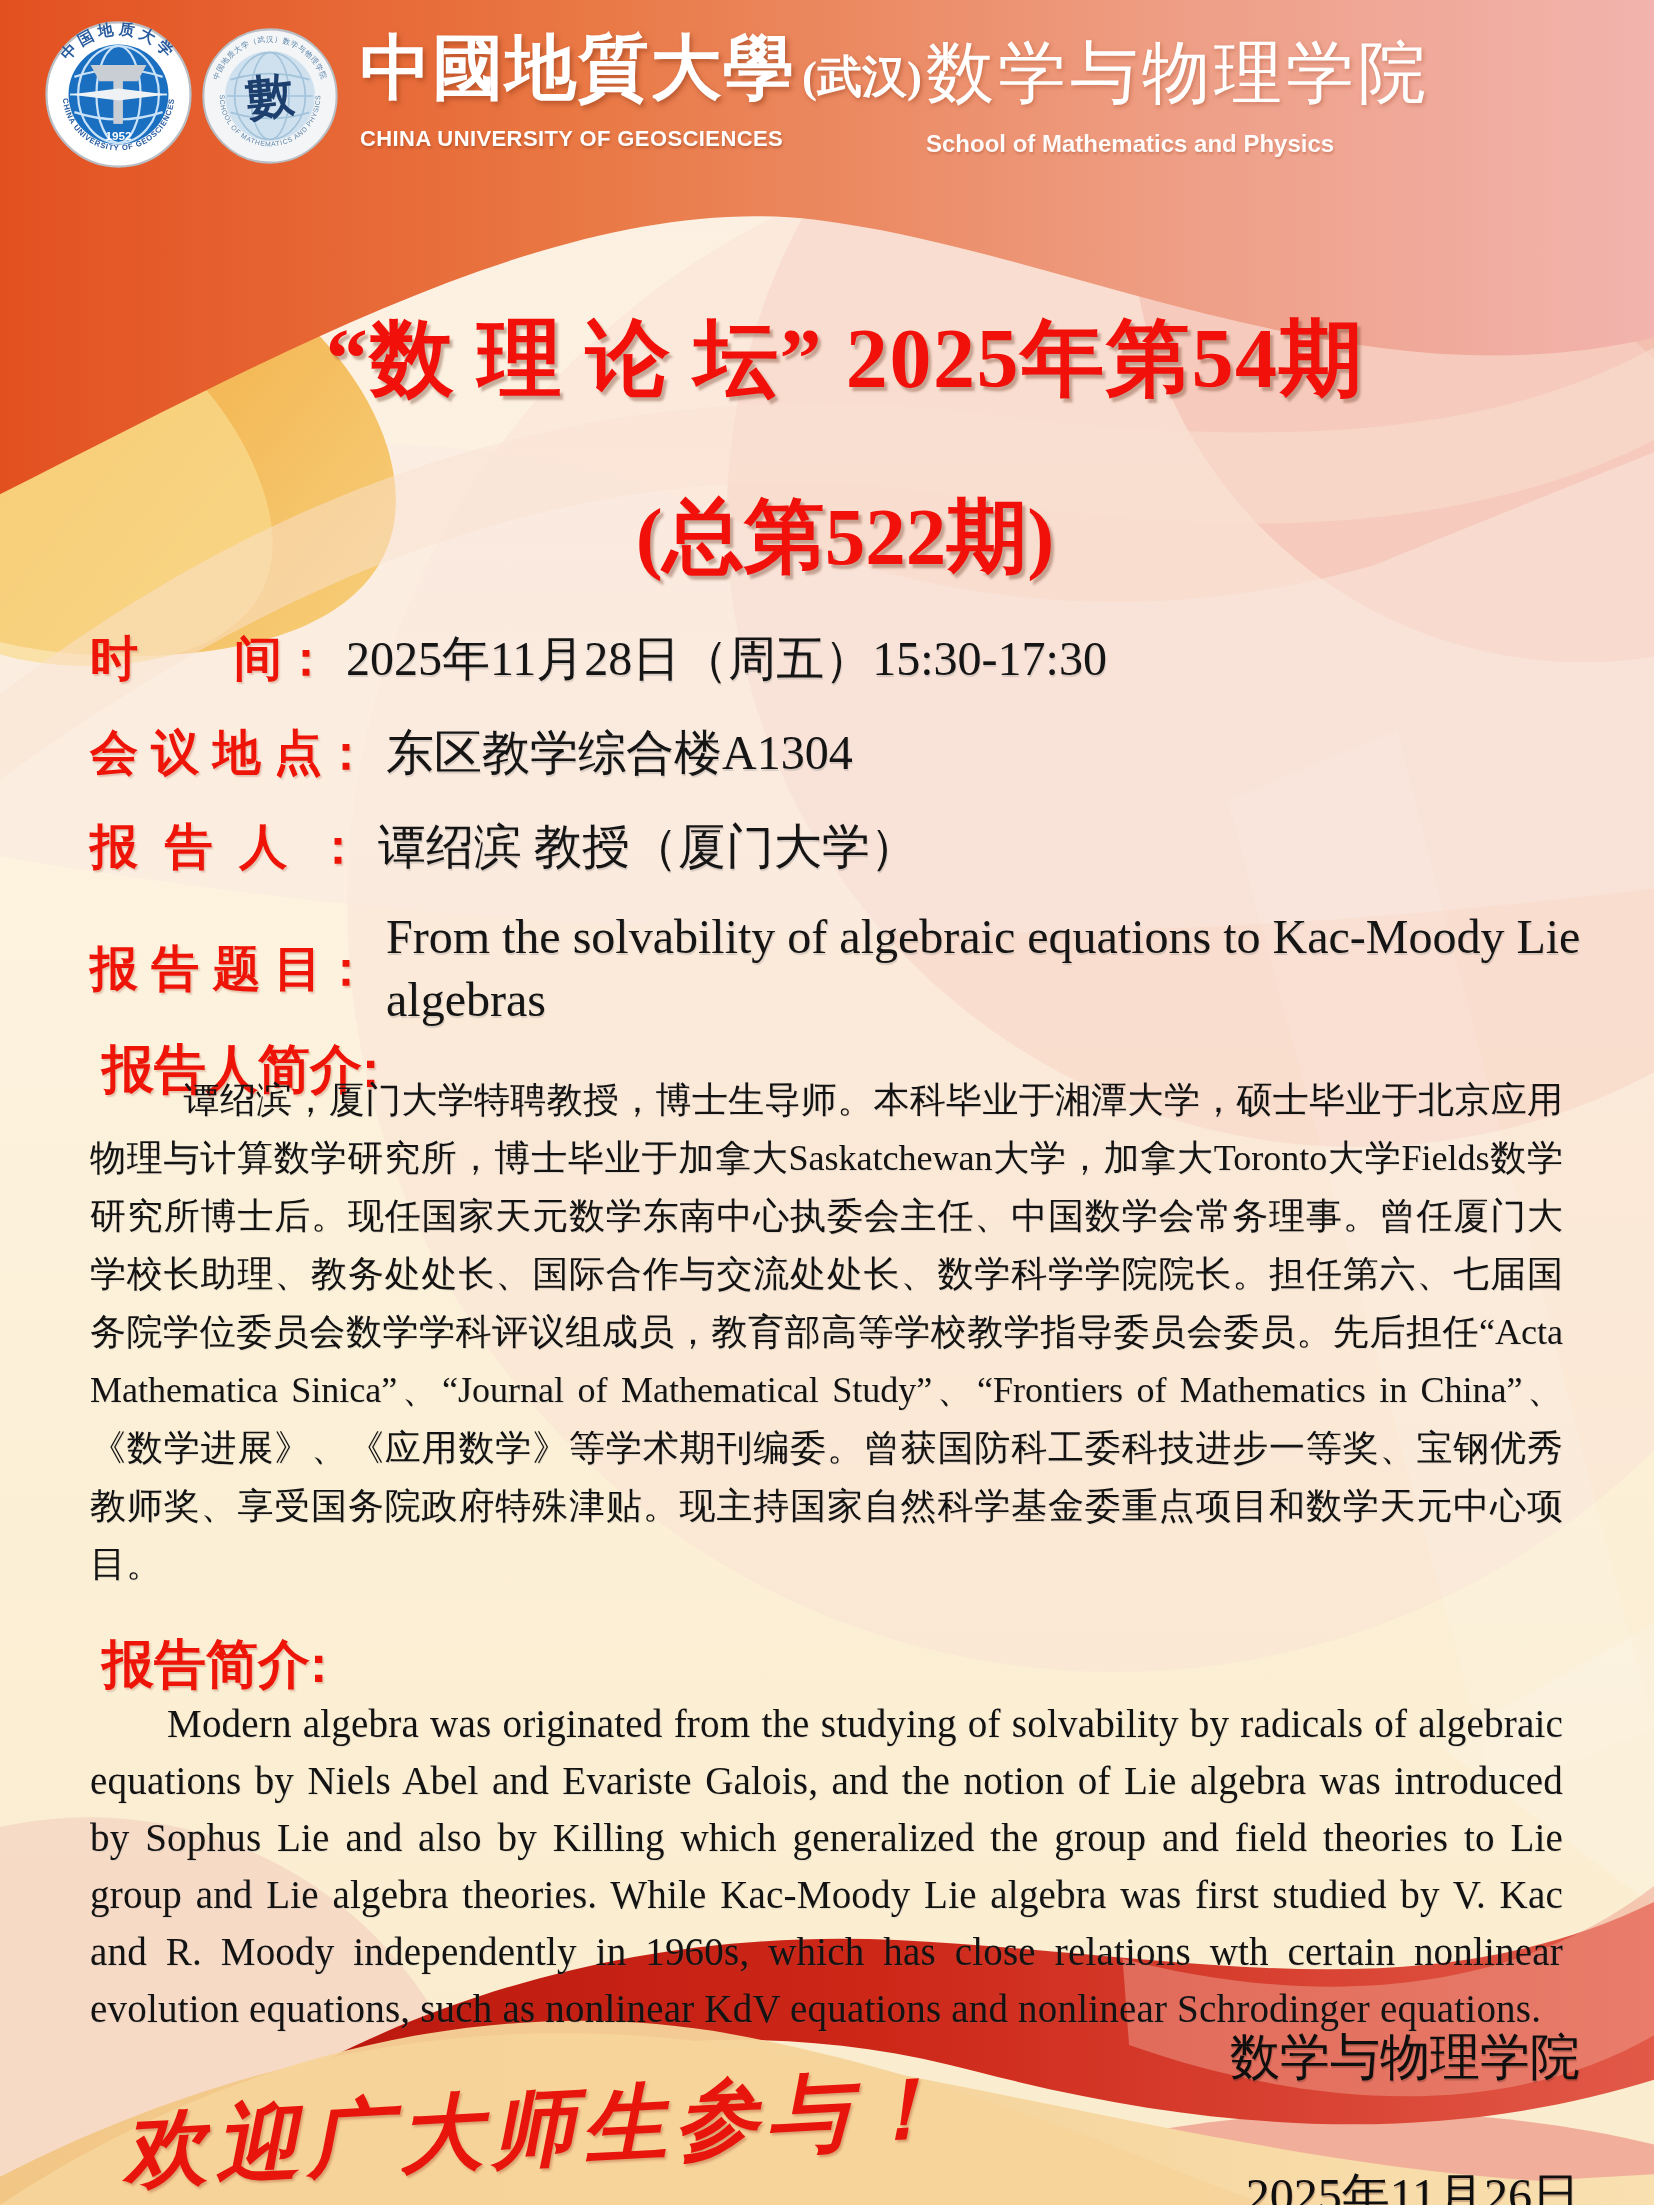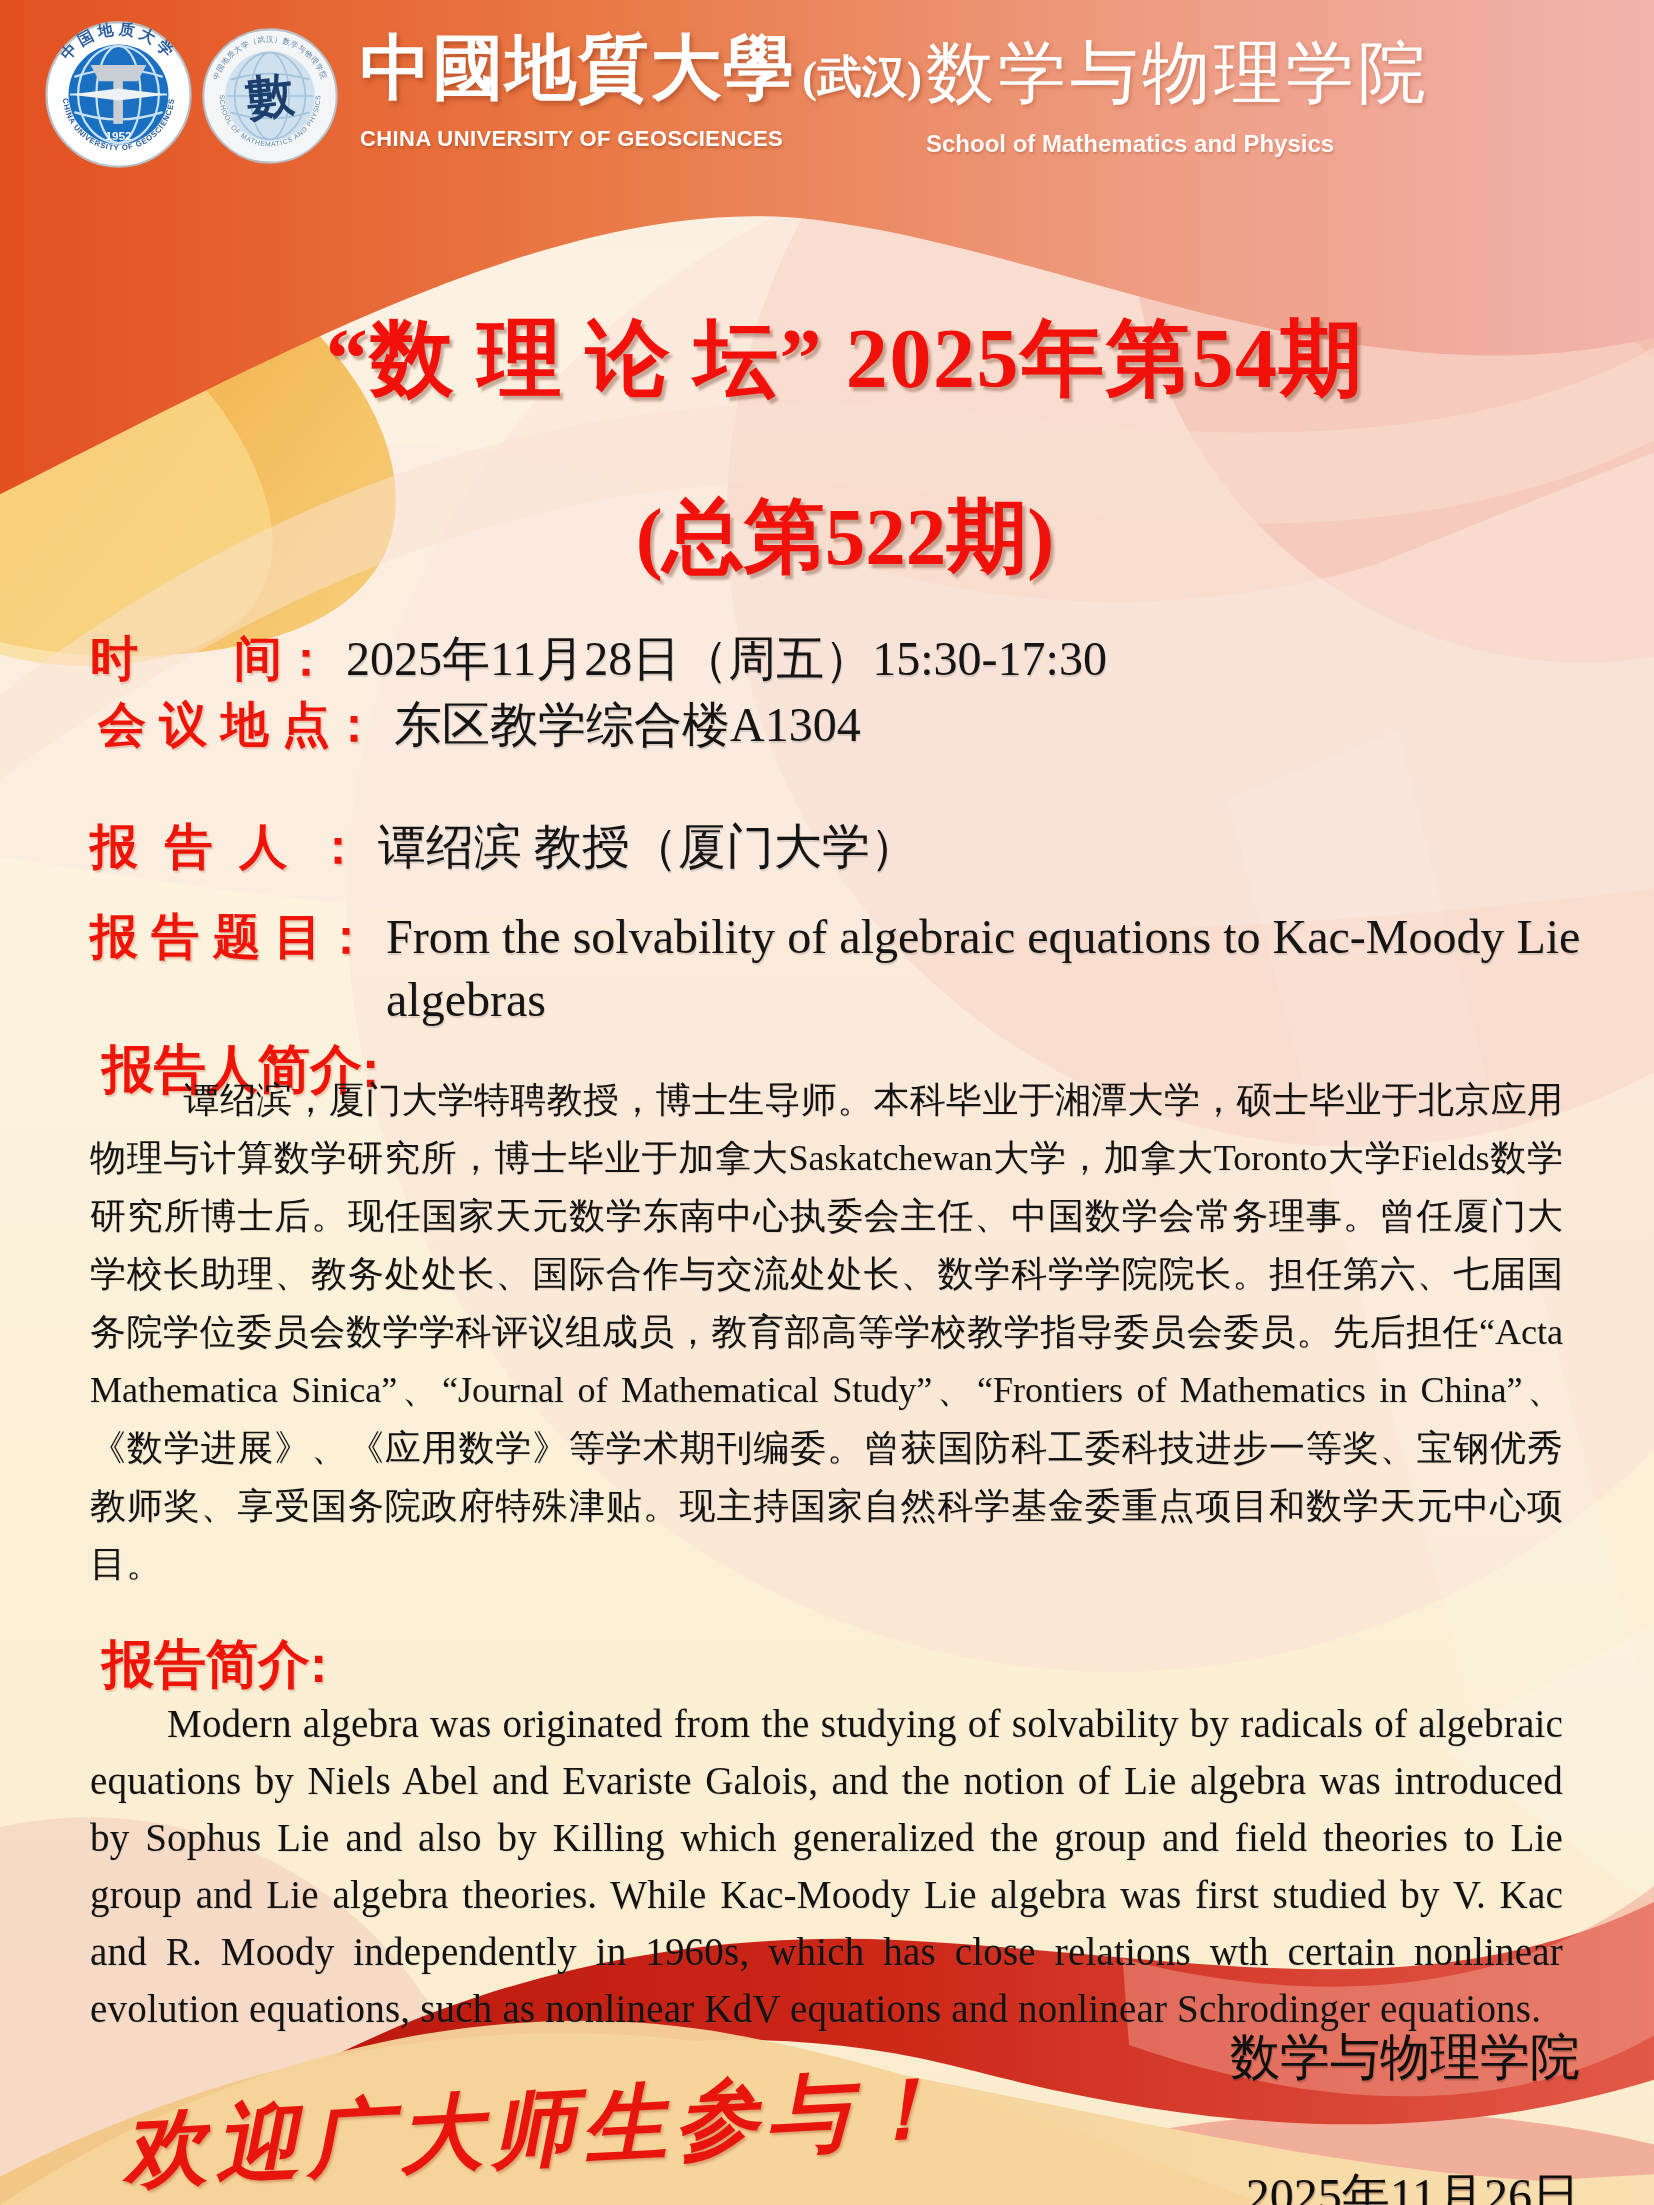--- a/index.html
+++ b/index.html
@@ -51,33 +51,33 @@
     font-weight:bold;color:#f2100a;
     text-shadow:3.2px 4px 2.4px rgba(110,60,40,.38);
     font-family:"Liberation Serif","DejaVu Serif",serif;
     white-space:nowrap;
     margin-left:36px;
   }
   .title1{top:302px;font-size:84px;letter-spacing:1.6px;}
   .title2{top:483px;font-size:81px;}
 
   
-  .row{position:absolute;left:90px;display:flex;align-items:flex-start;}
+  .row{position:absolute;left:90px;display:flex;align-items:center;}
   .row .lbl{
     font-family:"Liberation Sans","DejaVu Sans",sans-serif;
     font-weight:bold;color:#ee1408;font-size:48px;line-height:63px;
     white-space:pre;text-shadow:1.6px 2.4px 1.6px rgba(160,80,55,.28);
     flex:0 0 auto;
   }
   .row .val{
     font-size:48px;line-height:63px;color:#151515;margin-left:16px;
     text-shadow:0.8px 1.6px 0.8px rgba(110,110,110,.25);
   }
   .row-time{top:627px;}
-  .row-place{top:693px;margin-left:8px;}
+  .row-place{top:721px;}
   .row-speaker{top:815px;}
   .row-topic{top:905px;}
   .row-topic .val{width:1236px;}
 
   .sec-head{
     position:absolute;left:102px;
     font-family:"Liberation Sans","DejaVu Sans",sans-serif;
     font-weight:bold;font-size:52px;color:#ee1408;
     text-shadow:1.6px 2.4px 1.6px rgba(160,80,55,.28);
   }

